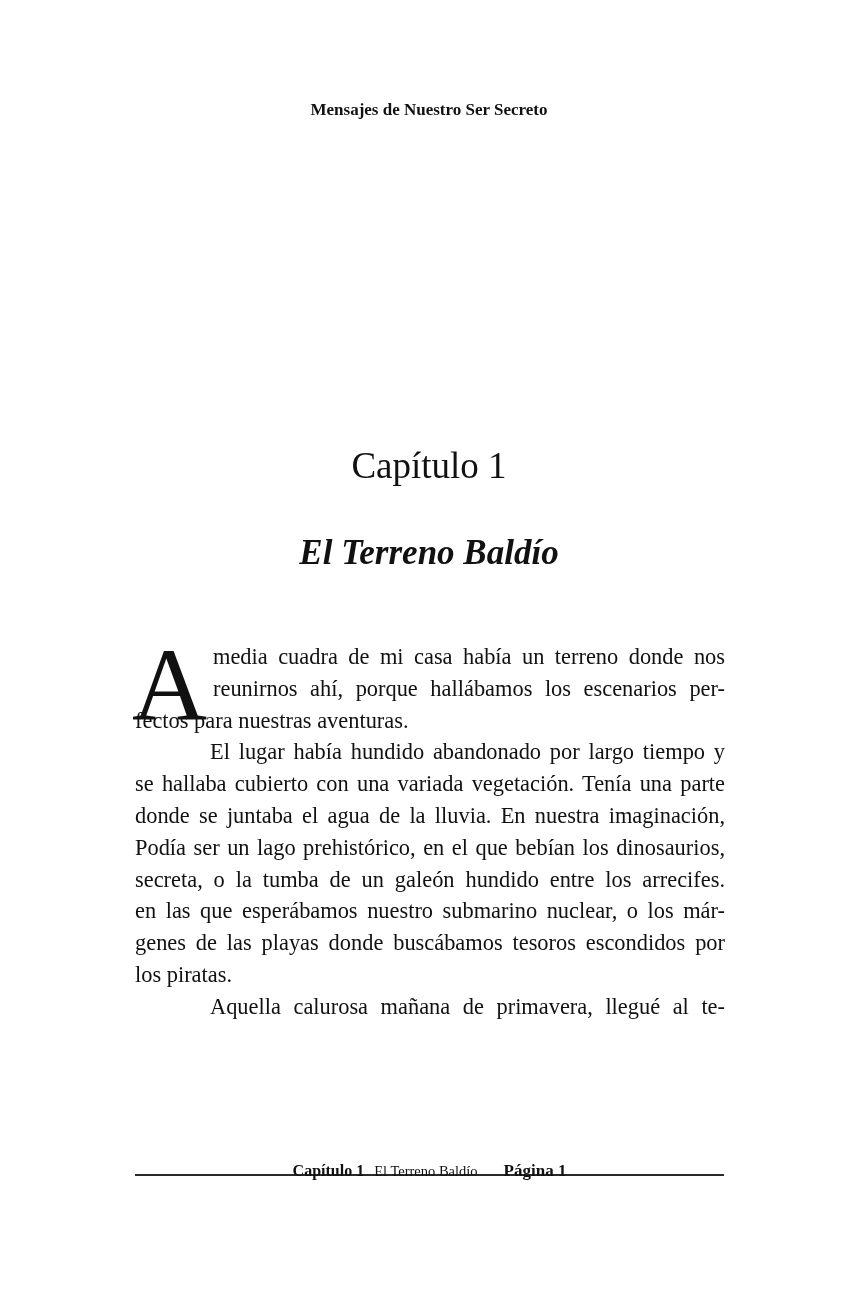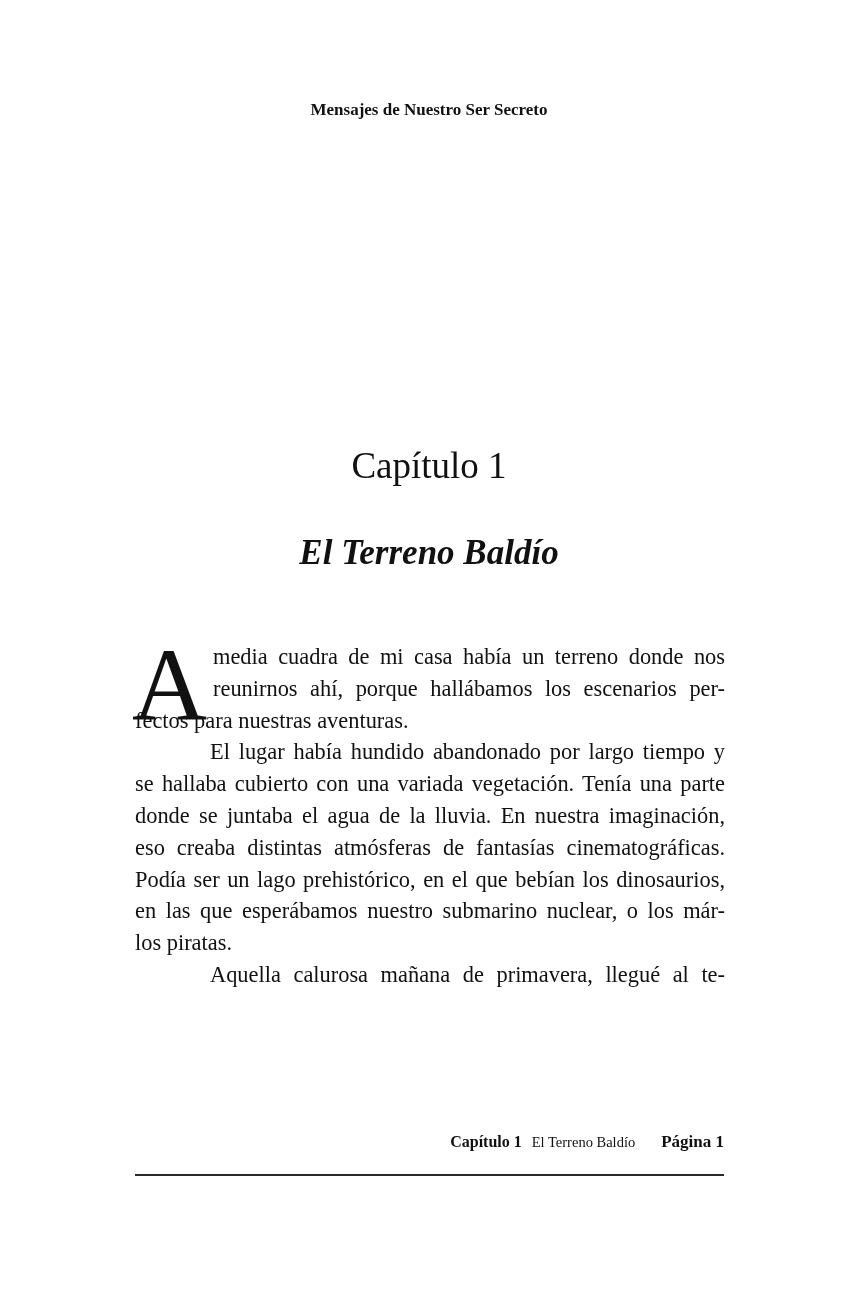--- a/index.html
+++ b/index.html
@@ -79,24 +79,24 @@
     .footer-rule {
       position: absolute;
       top: 1174px;
       left: 135px;
       width: 589px;
       height: 2px;
       background: #2a2a2a;
     }
     .footer {
       position: absolute;
-      top: 1132px;
+      top: 1161px;
       left: 135px;
       width: 589px;
-      text-align: right;
+      text-align: center;
       font-size: 16px;
       white-space: nowrap;
       font-family: Liberation Serif, serif;
     }
     .footer .f-chapter {
       font-weight: bold;
     }
     .footer .f-title {
       font-weight: normal;
       font-size: 14.5px;
@@ -118,23 +118,24 @@
 <div class="chapter-title">El Terreno Baldío</div>
 
 <div class="body-text">
   <span class="drop-cap">A</span>
   <span class="line drop-indent">media cuadra de mi casa había un terreno donde nos</span>
   <span class="line drop-indent">reunirnos ahí, porque hallábamos los escenarios per-</span>
   <span class="line last">fectos para nuestras aventuras.</span>
   <span class="line indent">El lugar había hundido abandonado por largo tiempo y</span>
   <span class="line">se hallaba cubierto con una variada vegetación. Tenía una parte</span>
   <span class="line">donde se juntaba el agua de la lluvia. En nuestra imaginación,</span>
-  <span class="line">eso creaba distintas atmósferas de fantasías cinematográficas.</span>
   <span class="line">Podía ser un lago prehistórico, en el que bebían los dinosaurios,</span>
+  <span class="line">secreta, o la tumba de un galeón hundido entre los arrecifes.</span>
   <span class="line">en las que esperábamos nuestro submarino nuclear, o los már-</span>
+  <span class="line">genes de las playas donde buscábamos tesoros escondidos por</span>
   <span class="line last">los piratas.</span>
   <span class="line indent">Aquella calurosa mañana de primavera, llegué al te-</span>
 </div>
 
 <div class="footer-rule"></div>
 
 <div class="footer">
   <span class="f-chapter">Capítulo 1</span><span class="f-title">El Terreno Baldío</span><span class="f-page">Página 1</span>
 </div>
 

